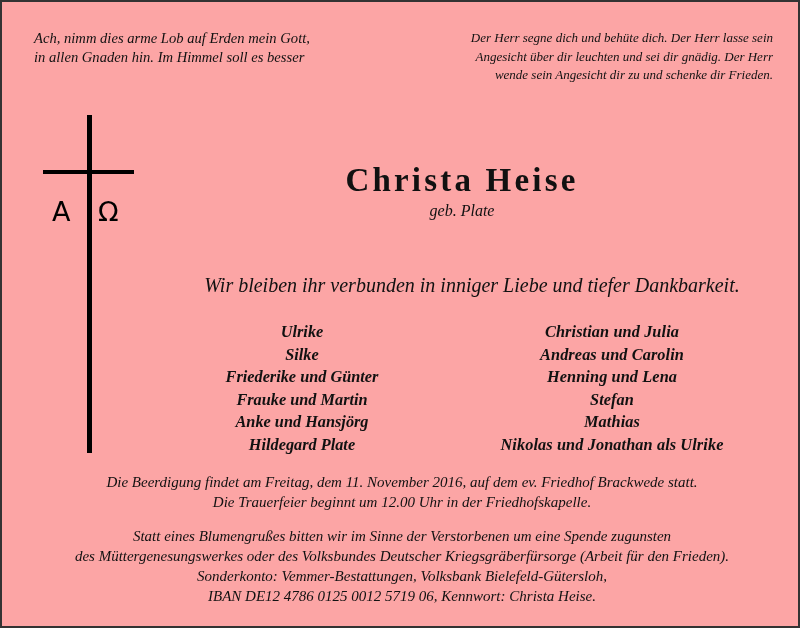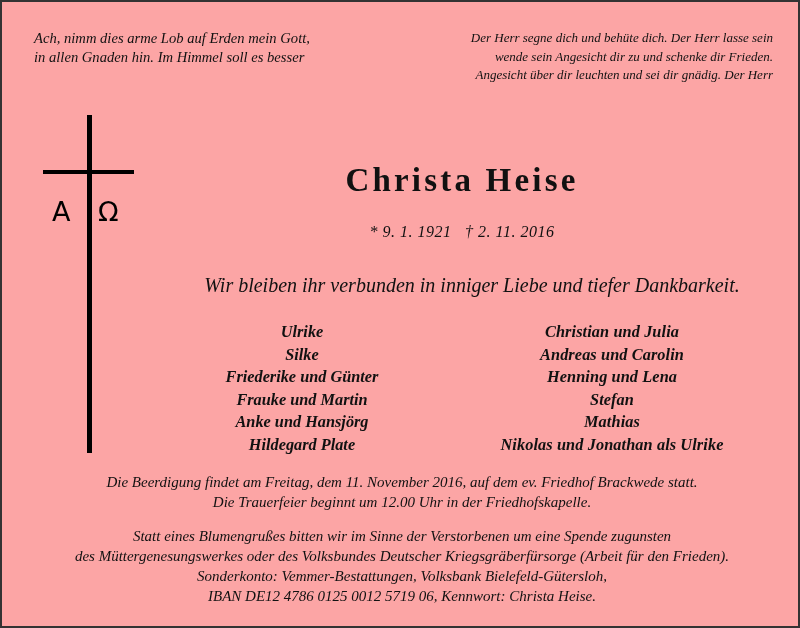--- a/index.html
+++ b/index.html
@@ -71,32 +71,32 @@
 
 <div class="frame">
 
   <div class="abs verse-left">
     <div>Ach, nimm dies arme Lob auf Erden mein Gott,</div>
     <div>in allen Gnaden hin. Im Himmel soll es besser</div>
   </div>
 
   <div class="abs verse-right">
     <div>Der Herr segne dich und behüte dich. Der Herr lasse sein</div>
+    <div>Angesicht über dir leuchten und sei dir gnädig. Der Herr</div>
     <div>wende sein Angesicht dir zu und schenke dir Frieden.</div>
-    <div>Angesicht über dir leuchten und sei dir gnädig. Der Herr</div>
   </div>
 
   <div class="abs cross-v"></div>
   <div class="abs cross-h"></div>
   <div class="abs alpha">A</div>
   <div class="abs omega">Ω</div>
 
 
   <div class="abs name">Christa Heise</div>
-  <div class="abs dates">* 9. 1. 1921   † 2. 11. 2016</div>
+  <div class="abs maiden">geb. Plate</div>
 
   <div class="abs thanks">Wir bleiben ihr verbunden in inniger Liebe und tiefer Dankbarkeit.</div>
 
   <div class="abs col col-left">
     <div>Ulrike</div>
     <div>Silke</div>
     <div>Friederike und Günter</div>
     <div>Frauke und Martin</div>
     <div>Anke und Hansjörg</div>
     <div>Hildegard Plate</div>

